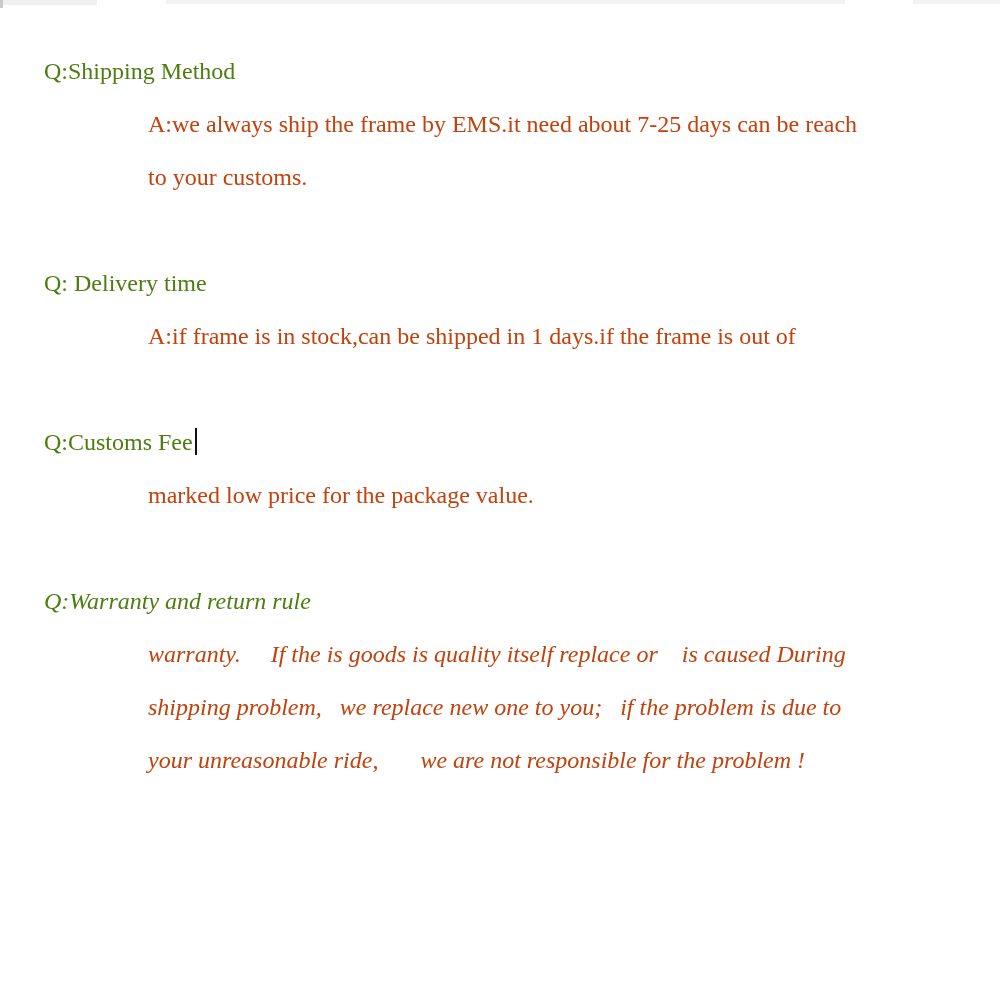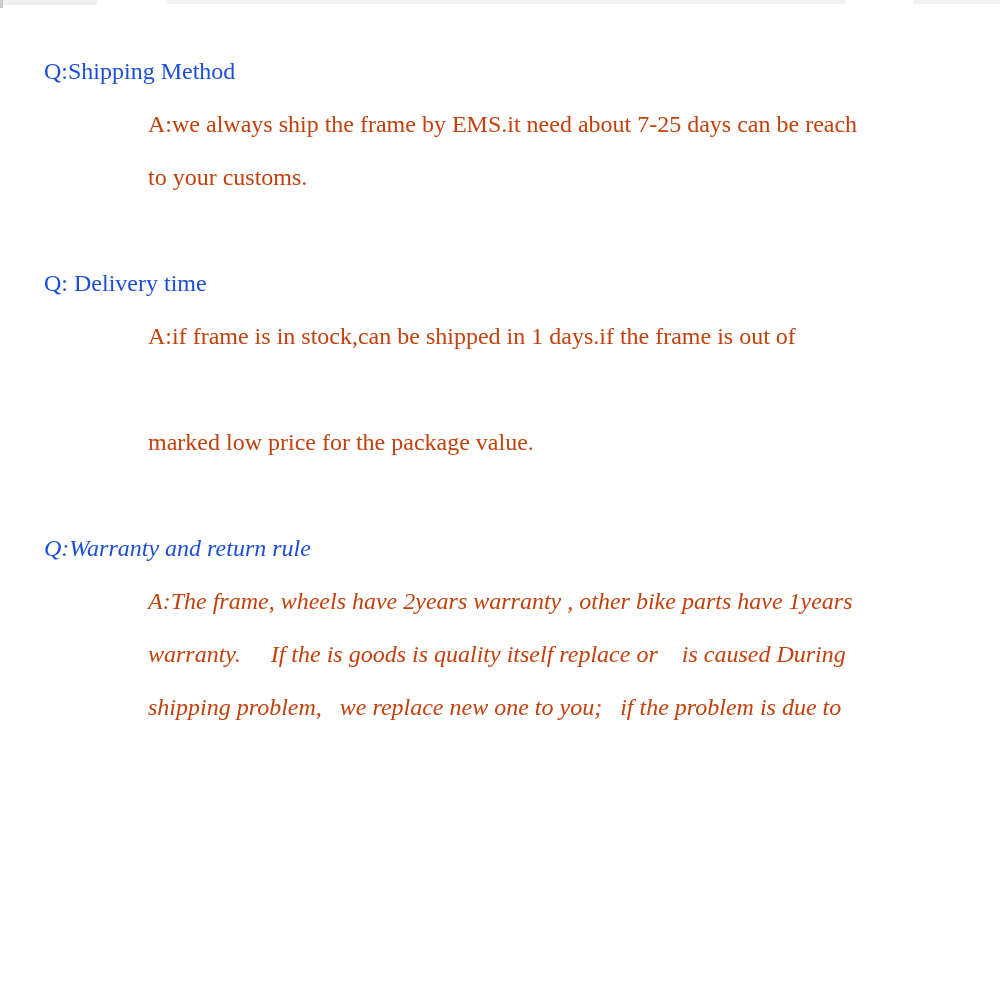--- a/index.html
+++ b/index.html
@@ -39,21 +39,21 @@
     font-style: italic;
   }
   .line {
     height: 53px;
     line-height: 53px;
     padding-left: 148px;
     white-space: pre;
     font-size: 24px;
     letter-spacing: 0;
   }
-  .q { color: #1d4ed8; padding-left: 44px; }
+  .q { color: #4d7c0f; padding-left: 44px; }
   .a { color: #c2410c; }
   .caret {
     display: inline-block;
     width: 2px;
     height: 27px;
     background: #101010;
     margin-left: 2px;
     vertical-align: -5px;
   }
 </style>
@@ -74,24 +74,25 @@
       <div class="line a">A:we always ship the frame by EMS.it need about 7-25 days can be reach</div>
       <div class="line a">to your customs.</div>
     </section>
 
     <section>
       <div class="line q">Q: Delivery time</div>
       <div class="line a">A:if frame is in stock,can be shipped in 1 days.if the frame is out of</div>
     </section>
 
     <section>
+      <div class="line q"><span>Q:Customs Fee</span><span class="caret"></span></div>
       <div class="line a">marked low price for the package value.</div>
     </section>
 
     <section>
       <div class="line q">Q:Warranty and return rule</div>
-      <div class="line a">A:The frame, wheels have 2years warranty , other bike parts have 1years</div>
       <div class="line a">warranty.     If the is goods is quality itself replace or    is caused During</div>
       <div class="line a">shipping problem,   we replace new one to you;   if the problem is due to</div>
+      <div class="line a">your unreasonable ride,       we are not responsible for the problem !</div>
     </section>
 
   </div>
 </div>
 
 </body></html>

